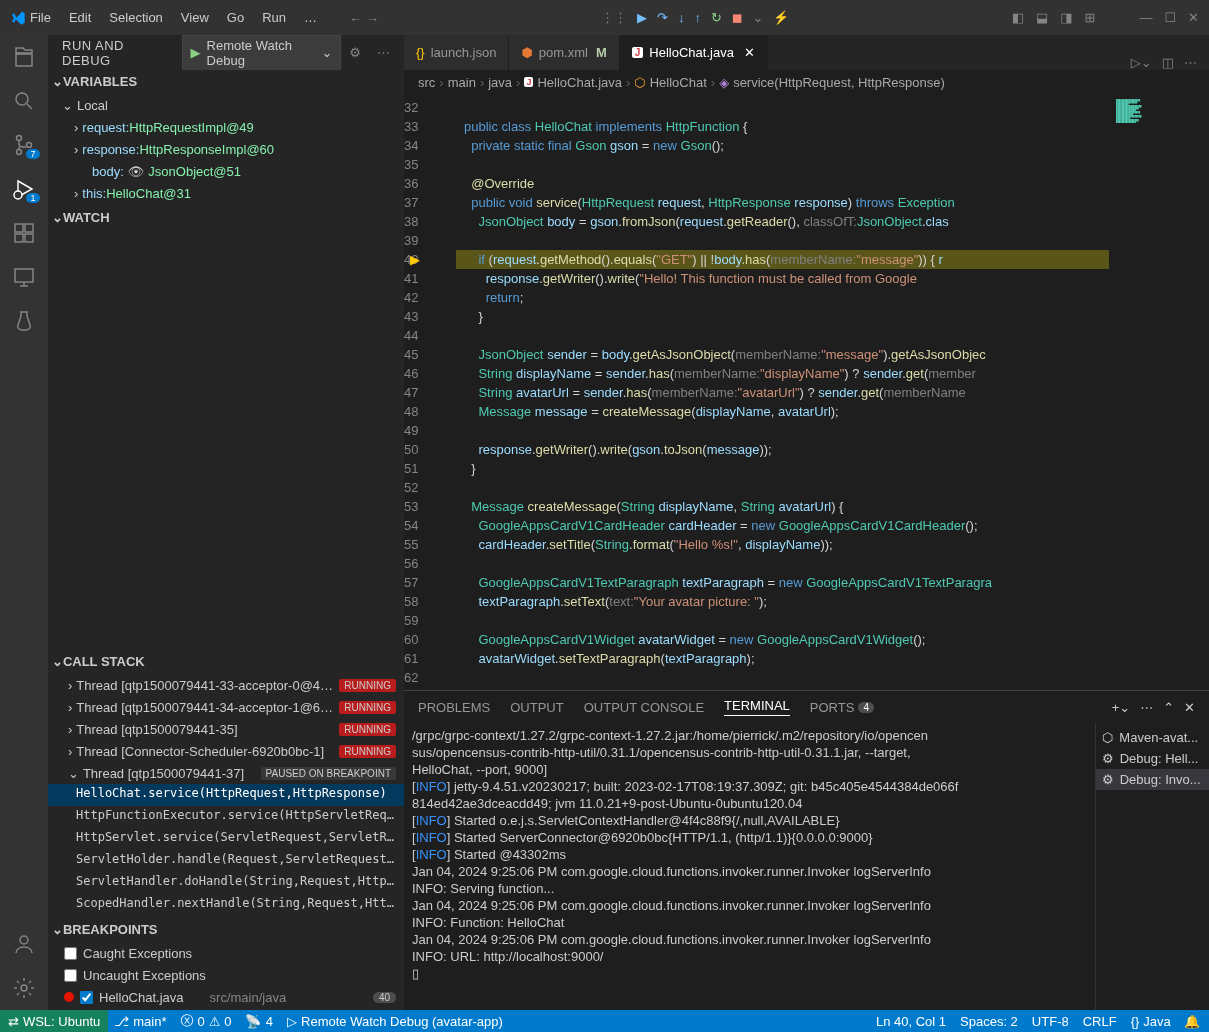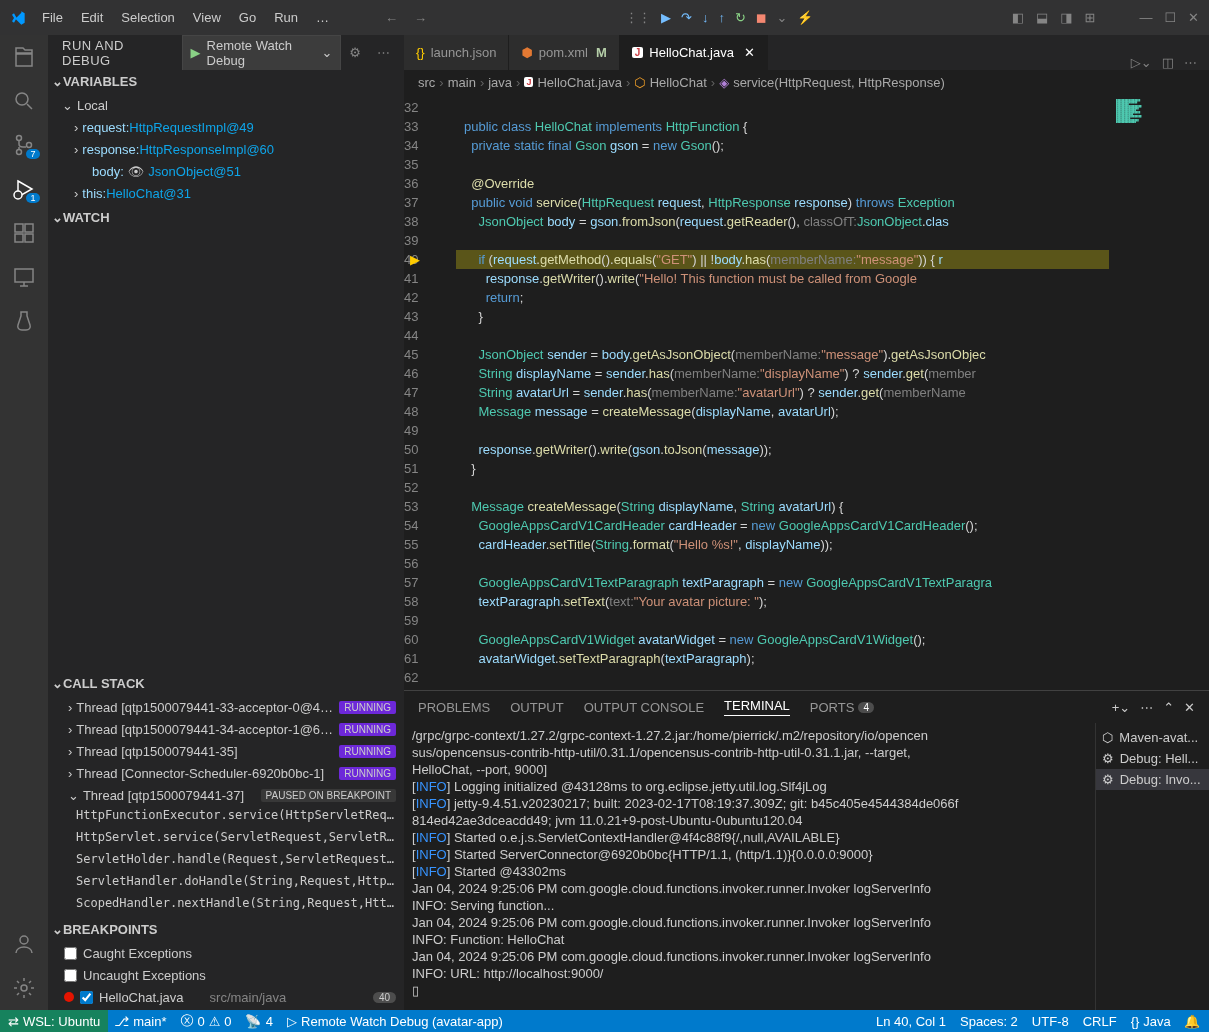--- a/index.html
+++ b/index.html
@@ -1,17 +1,17 @@
 <!DOCTYPE html>
 <html><head>
 <meta charset="utf-8">
 <style>
 * { margin: 0; padding: 0; box-sizing: border-box; font-family: 'Segoe UI', Tahoma, sans-serif; font-size: 13px; }
 body { background: #1e1e1e; color: #cccccc; width: 1209px; height: 1032px; overflow: hidden; display: flex; flex-direction: column; }
-.title-bar { height: 35px; background: #323233; display: flex; align-items: center; padding: 0 10px; gap: 16px; }
+.title-bar { height: 35px; background: #323233; display: flex; align-items: center; padding: 0 10px; gap: 4px; }
 .title-bar .logo { width:16px; height:16px; }
 .title-bar .menu { display: flex; gap: 18px; color:#ccc; }
 .title-bar .menu span { cursor: pointer; }
 .title-bar .center-controls { flex: 1; display: flex; justify-content: center; gap: 10px; align-items:center; }
 .title-bar .right { display:flex; gap:12px; align-items:center; }
 .main { flex: 1; display: flex; min-height:0; }
 .activity-bar { width: 48px; background: #333333; display: flex; flex-direction: column; align-items: center; padding-top: 10px; gap: 20px; }
 .activity-bar .ab-item { width:24px; height:24px; display:flex; align-items:center; justify-content:center; color:#858585; position:relative; }
 .activity-bar .ab-item.active { color:#fff; }
 .activity-bar .badge { position:absolute; bottom:-2px; right:-4px; background:#007acc; color:#fff; border-radius:8px; font-size:9px; padding:0 4px; min-width:14px; text-align:center;}
@@ -20,25 +20,25 @@
 .sidebar-header { height: 35px; display:flex; align-items:center; padding: 0 14px; gap: 8px; font-size:11px; color:#ccc; }
 .sidebar-header .title { font-weight:400; letter-spacing:0.5px; }
 .sidebar-header .config { background:#3c3c3c; border:1px solid #454545; padding:2px 8px; display:flex; align-items:center; gap:6px; margin-left:10px; }
 .sidebar-header .config .play { color:#89d185; }
 .section-head { height: 22px; background:#252526; display:flex; align-items:center; padding:0 4px; font-size:11px; font-weight:700; color:#ccc; cursor:pointer; }
 .section-body { padding: 2px 0; overflow:hidden; }
 .tree-item { display:flex; align-items:center; padding: 2px 0 2px 26px; font-family: Consolas, monospace; font-size:13px; color:#ccc; cursor:pointer; height:22px;}
 .tree-item.l2 { padding-left: 44px; }
 .tree-item .chev { margin-right:4px; color:#ccc; }
 .tree-item .varname { color:#9cdcfe;}
-.tree-item .vartype { color:#0ea5e9;}
+.tree-item .vartype { color:#86efac;}
 .watch-area { flex:1; min-height:100px; }
 .callstack-body .cs-row { display:flex; align-items:center; padding:2px 8px 2px 20px; height:22px; justify-content:space-between; cursor:pointer;}
 .cs-row .label { white-space:nowrap; overflow:hidden; text-overflow:ellipsis; }
-.cs-row .tag { background:#6d28d9; color:#ccc; font-size:10px; padding:1px 5px; border-radius:2px; margin-left:4px;}
+.cs-row .tag { background:#b91c1c; color:#ccc; font-size:10px; padding:1px 5px; border-radius:2px; margin-left:4px;}
 .cs-row .tag.pause { background:#383838; }
 .frame-row { padding:2px 8px 2px 28px; height:22px; font-family:Consolas,monospace; font-size:12px; white-space:nowrap; overflow:hidden; text-overflow:ellipsis; }
 .frame-row.active { background:#04395e; color:#fff; }
 .bp-row { display:flex; align-items:center; padding:2px 8px 2px 16px; height:22px; gap:6px;}
 .bp-row input { accent-color:#007acc; }
 .bp-row .dot { width:10px; height:10px; border-radius:50%; background:#e51400;}
 .bp-count { margin-left:auto; background:#4d4d4d; border-radius:8px; padding:0 6px; font-size:10px;}
 .editor-area { flex:1; display:flex; flex-direction:column; min-width:0; }
 .tabs { height: 35px; background:#252526; display:flex; align-items:flex-end; }
 .tab { height:35px; display:flex; align-items:center; padding:0 12px; gap:6px; background:#2d2d2d; color:#969696; border-right:1px solid #1e1e1e; cursor:pointer; font-size:13px;}
@@ -255,20 +255,21 @@
           <span class="tag">RUNNING</span>
         </div>
       <div class="cs-row">
           <span class="label"><span style="margin-right:4px">›</span><span>Thread [Connector-Scheduler-6920b0bc-1]</span></span>
           <span class="tag">RUNNING</span>
         </div>
       <div class="cs-row">
           <span class="label"><span style="margin-right:4px">⌄</span><span>Thread [qtp1500079441-37]</span></span>
           <span class="tag pause">PAUSED ON BREAKPOINT</span>
         </div>
+      <div class="frame-row active">HelloChat.service(HttpRequest,HttpResponse)</div>
       <div class="frame-row">HttpFunctionExecutor.service(HttpServletReques</div>
       <div class="frame-row">HttpServlet.service(ServletRequest,ServletResp</div>
       <div class="frame-row">ServletHolder.handle(Request,ServletRequest,Se</div>
       <div class="frame-row">ServletHandler.doHandle(String,Request,HttpSer</div>
       <div class="frame-row">ScopedHandler.nextHandle(String,Request,HttpSe</div>
     </div>
 
     <div class="section-head">
       <span>⌄</span>
       <span>BREAKPOINTS</span>
@@ -386,21 +387,20 @@
           <span style="color:#ccc">⋯</span>
           <span style="color:#ccc">⌃</span>
           <span style="color:#ccc">✕</span>
         </div>
       </div>
       <div class="panel-body">
         <div class="terminal" id="terminal">
             <div>/grpc/grpc-context/1.27.2/grpc-context-1.27.2.jar:/home/pierrick/.m2/repository/io/opencen</div>
             <div>sus/opencensus-contrib-http-util/0.31.1/opencensus-contrib-http-util-0.31.1.jar, --target,</div>
             <div> HelloChat, --port, 9000]</div>
-            <div>[<span class="info">INFO</span>] Logging initialized @43128ms to org.eclipse.jetty.util.log.Slf4jLog</div>
             <div>[<span class="info">INFO</span>] jetty-9.4.51.v20230217; built: 2023-02-17T08:19:37.309Z; git: b45c405e4544384de066f</div>
             <div>814ed42ae3dceacdd49; jvm 11.0.21+9-post-Ubuntu-0ubuntu120.04</div>
             <div>[<span class="info">INFO</span>] Started o.e.j.s.ServletContextHandler@4f4c88f9{/,null,AVAILABLE}</div>
             <div>[<span class="info">INFO</span>] Started ServerConnector@6920b0bc{HTTP/1.1, (http/1.1)}{0.0.0.0:9000}</div>
             <div>[<span class="info">INFO</span>] Started @43302ms</div>
             <div>Jan 04, 2024 9:25:06 PM com.google.cloud.functions.invoker.runner.Invoker logServerInfo</div>
             <div>INFO: Serving function...</div>
             <div>Jan 04, 2024 9:25:06 PM com.google.cloud.functions.invoker.runner.Invoker logServerInfo</div>
             <div>INFO: Function: HelloChat</div>
             <div>Jan 04, 2024 9:25:06 PM com.google.cloud.functions.invoker.runner.Invoker logServerInfo</div>

